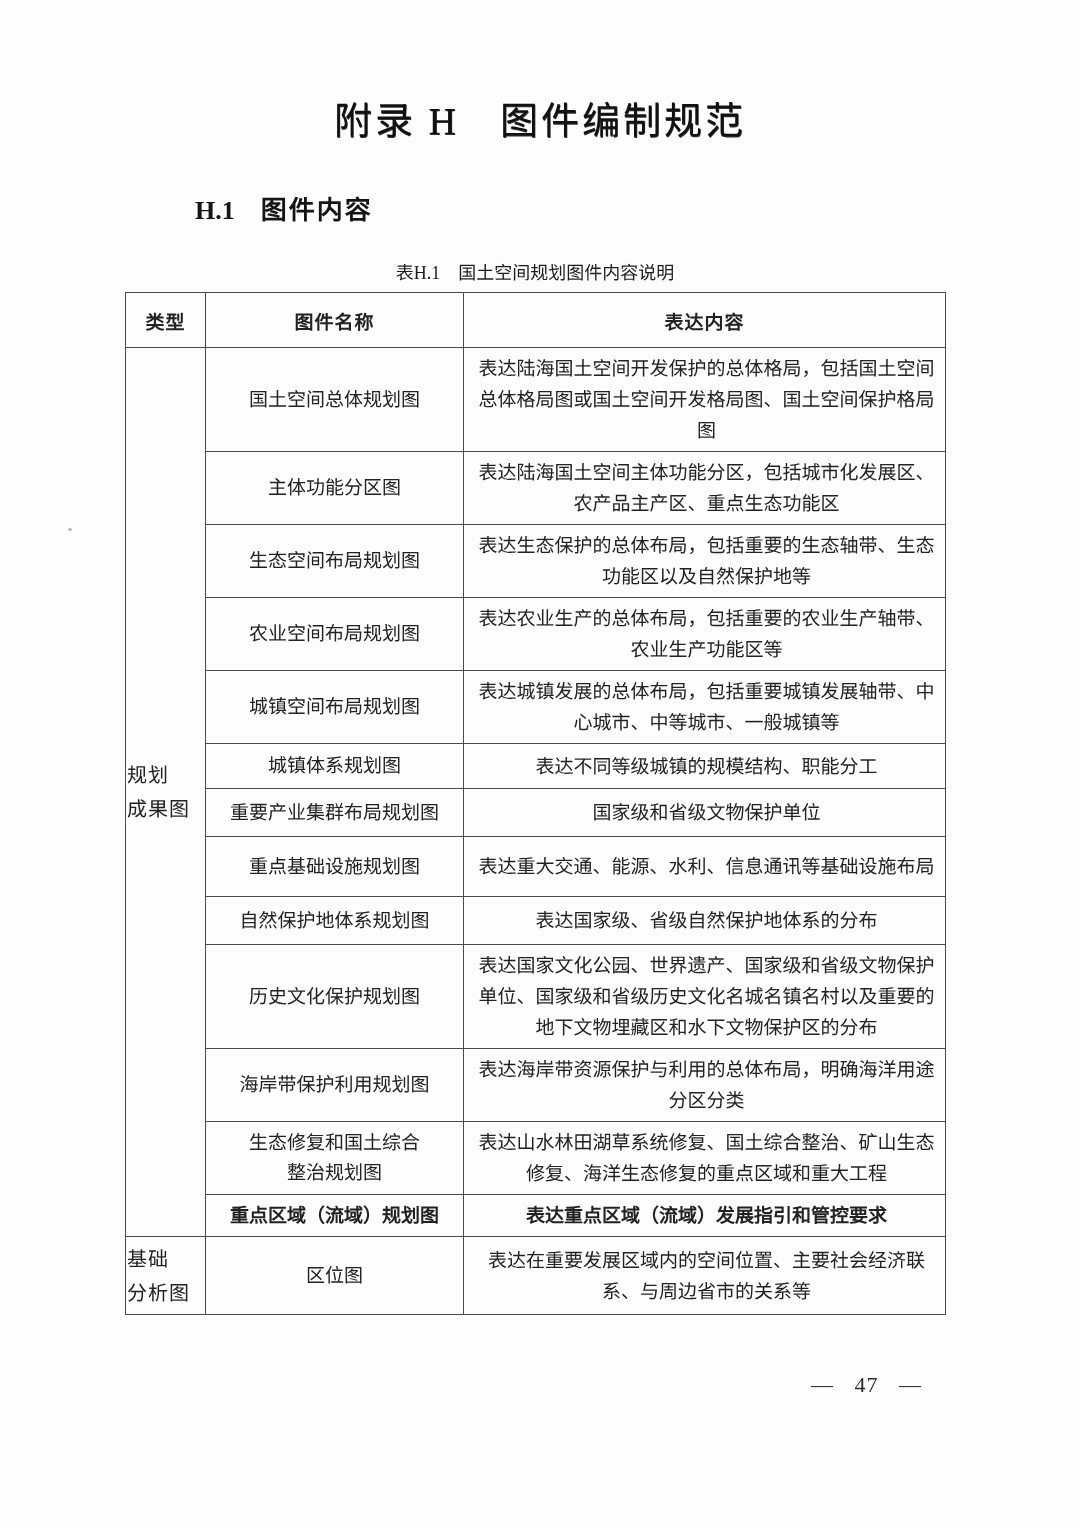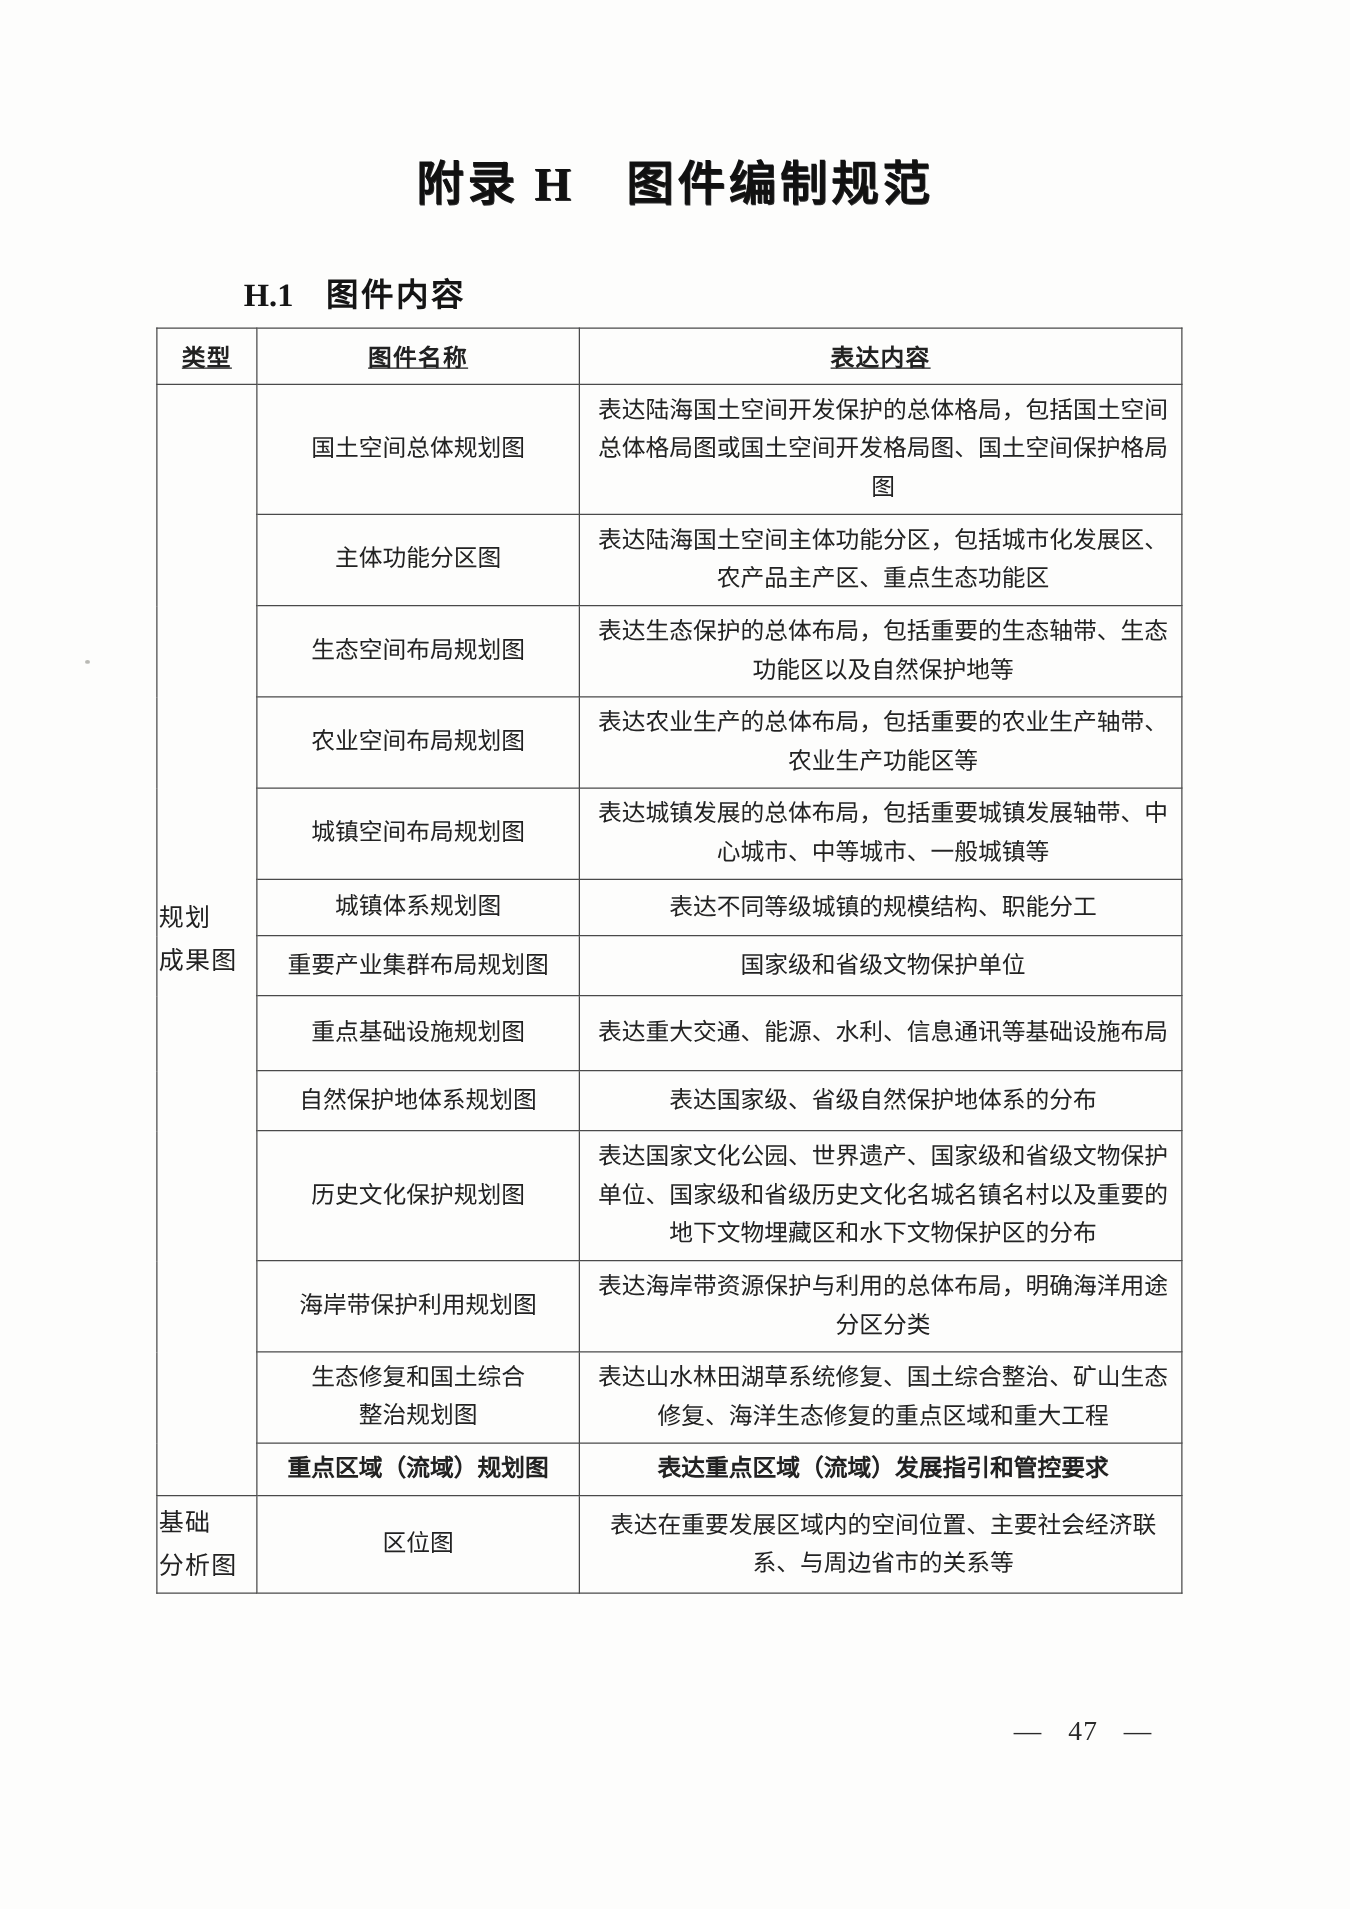--- a/index.html
+++ b/index.html
@@ -11,24 +11,24 @@
     position: relative;
     width: 1080px;
     height: 1527px;
     margin: 0 auto;
     background: #fdfdfc;
     color: #1f1f1f;
     font-family: "Liberation Serif", "DejaVu Serif", serif;
     overflow: hidden;
   }
   .doc-title {
-    padding-top: 116px;
+    padding-top: 90px;
     text-align: center;
     font-size: 38px;
-    font-weight: 700;
+    font-weight: 400;
     letter-spacing: 3px;
     color: #111;
     text-shadow: 0.6px 0.6px 0 #333;
   }
   .doc-subtitle {
     margin-top: 20px;
     text-align: center;
     font-size: 23px;
     letter-spacing: 4px;
     color: #222;
@@ -123,29 +123,32 @@
 
 <div class="page">
 
   <div class="doc-title">附录 H　图件编制规范</div>
 
 
   <div class="section-heading">
     <span class="sec-no">H.1</span><span class="sec-title">图件内容</span>
   </div>
 
+  <div class="table-caption">
+    <span class="cap-no">表H.1</span><span>国土空间规划图件内容说明</span>
+  </div>
 
   <table class="spec-table">
     <colgroup>
         <col class="c-type">
         <col class="c-name">
         <col class="c-content">
       </colgroup>
     <tbody>
-        <tr style="height:45px;text-decoration:underline;">
+        <tr style="height:55px;">
       <th>类型</th>
       <th>图件名称</th>
       <th>表达内容</th>
     </tr>
     <tr style="height:97px;">
       <td class="type-cell" rowspan="13">规划
 成果图</td>
       <td class="name-cell">国土空间总体规划图</td>
       <td class="content-cell">表达陆海国土空间开发保护的总体格局，包括国土空间总体格局图或国土空间开发格局图、国土空间保护格局图</td>
     </tr>

